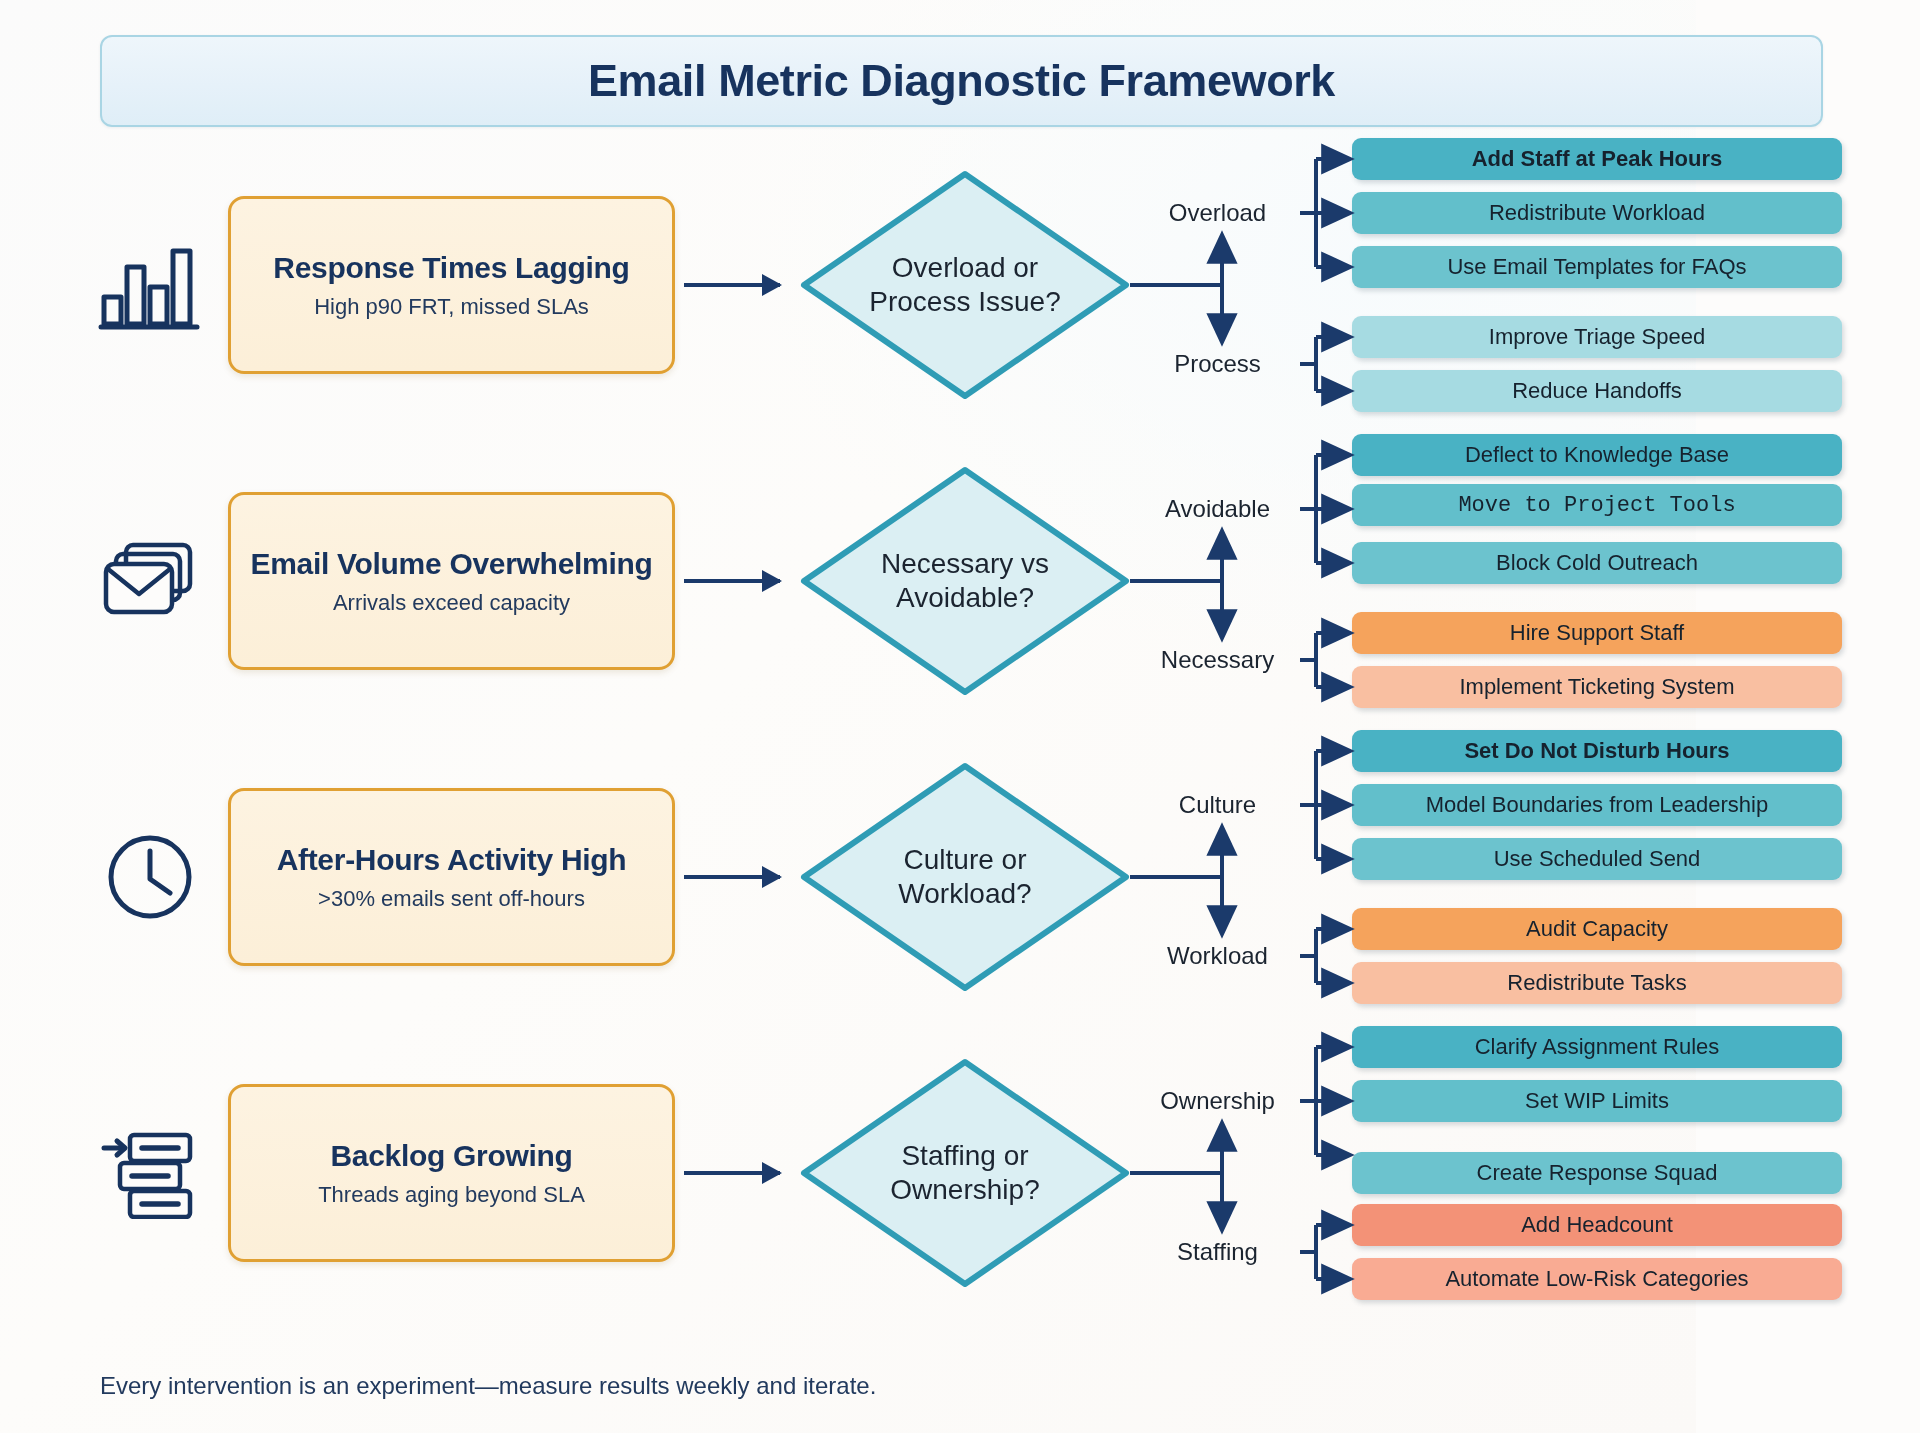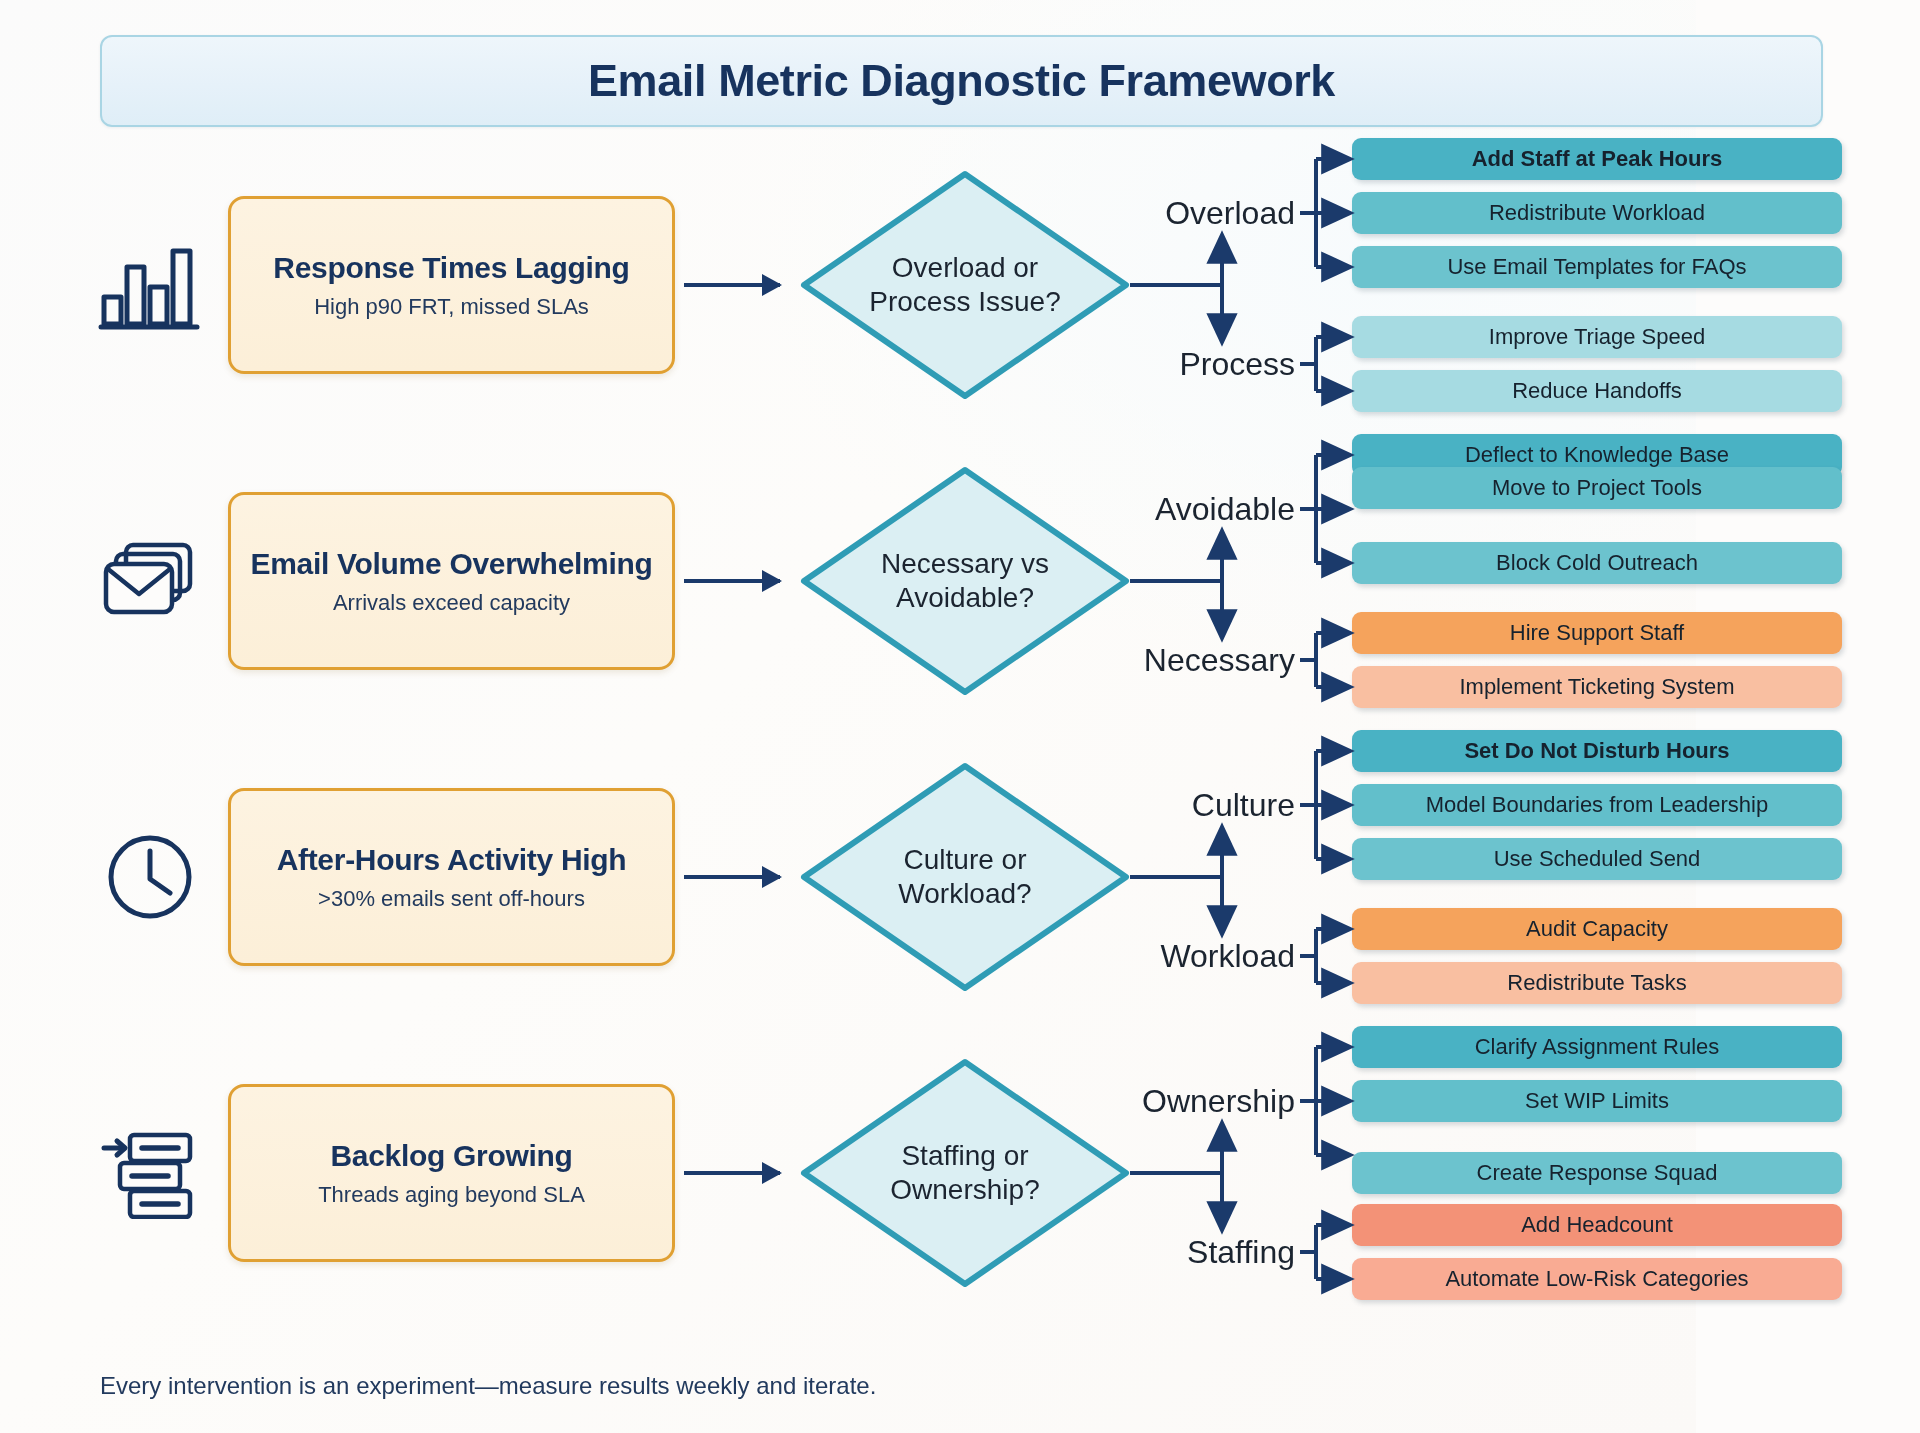--- a/index.html
+++ b/index.html
@@ -98,22 +98,22 @@
     text-align: center; line-height: 1.22;
     pointer-events: none;
   }
 
   
   .connector { position: absolute; left: 0; top: 0; overflow: visible; }
 
   
   .branch-label {
     position: absolute;
-    font-size: 32px; color: #1b2430;
-    text-align: right;
+    font-size: 24px; color: #1b2430;
+    text-align: center;
     white-space: nowrap;
     transform: translateY(-50%);
   }
 
   
   .action-box {
     position: absolute;
     left: 1352px;
     width: 490px; height: 42px;
     border-radius: 9px;
@@ -213,21 +213,21 @@
         <div class="diamond-wrap" style="left: 800px; top: 466px; width: 330px; height: 230px;">
           <svg class="diamond-shape" width="330" height="230" viewBox="0 0 330 230">
        <polygon points="165,4 326,115 165,226 4,115" fill="#dbeff3" stroke="#2f9cb5" stroke-width="6" stroke-linejoin="round"></polygon>
      </svg>
           <div class="diamond-label">
             <div>Necessary vs</div>
             <div>Avoidable?</div>
           </div>
         </div>
         <div class="action-box" style="top: 434px; background: rgb(73, 178, 196);">Deflect to Knowledge Base</div>
-        <div class="action-box" style="top: 467px; background: rgb(98, 191, 203);">Move to Project Tools</div>
+        <div class="action-box" style="top: 484px; background: rgb(98, 191, 203); font-family: Liberation Mono, monospace;">Move to Project Tools</div>
         <div class="action-box" style="top: 542px; background: rgb(108, 195, 206);">Block Cold Outreach</div>
         <div class="action-box" style="top: 612px; background: rgb(245, 163, 92);">Hire Support Staff</div>
         <div class="action-box" style="top: 666px; background: rgb(249, 191, 161);">Implement Ticketing System</div>
         <div class="branch-label" style="top: 509px; left: 1140px; width: 155px;">Avoidable</div>
         <div class="branch-label" style="top: 660px; left: 1140px; width: 155px;">Necessary</div>
         <svg class="connector" width="1920" height="390" style="top: 396px;">
           <defs>
             <marker id="ah-1" markerWidth="9" markerHeight="9" refX="7.2" refY="4.5" orient="auto">
        <path d="M0,0.6 L8.4,4.5 L0,8.4 Z" fill="#1b3a6b"></path>
      </marker>

